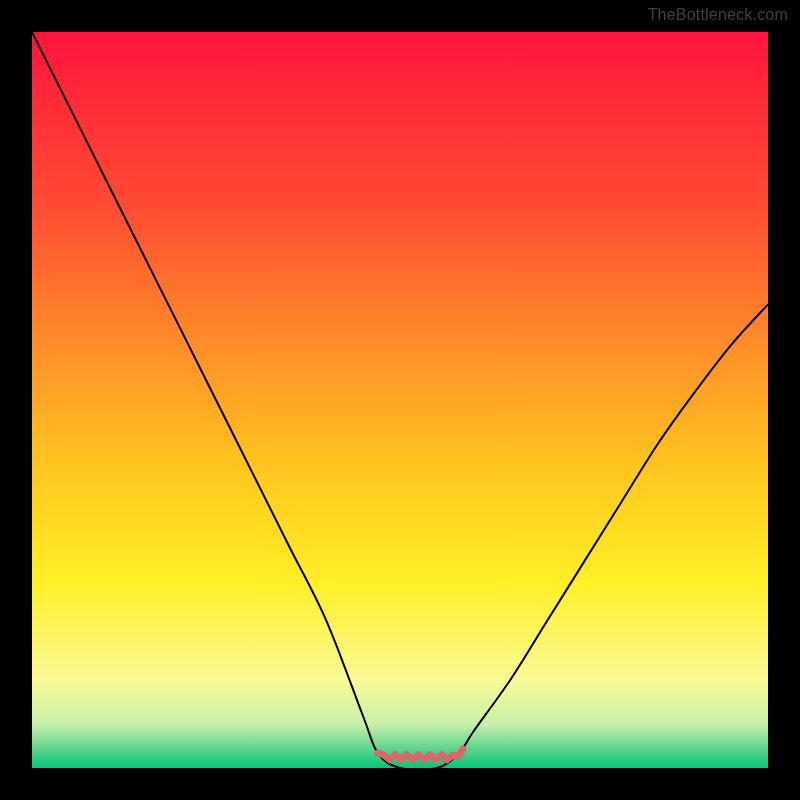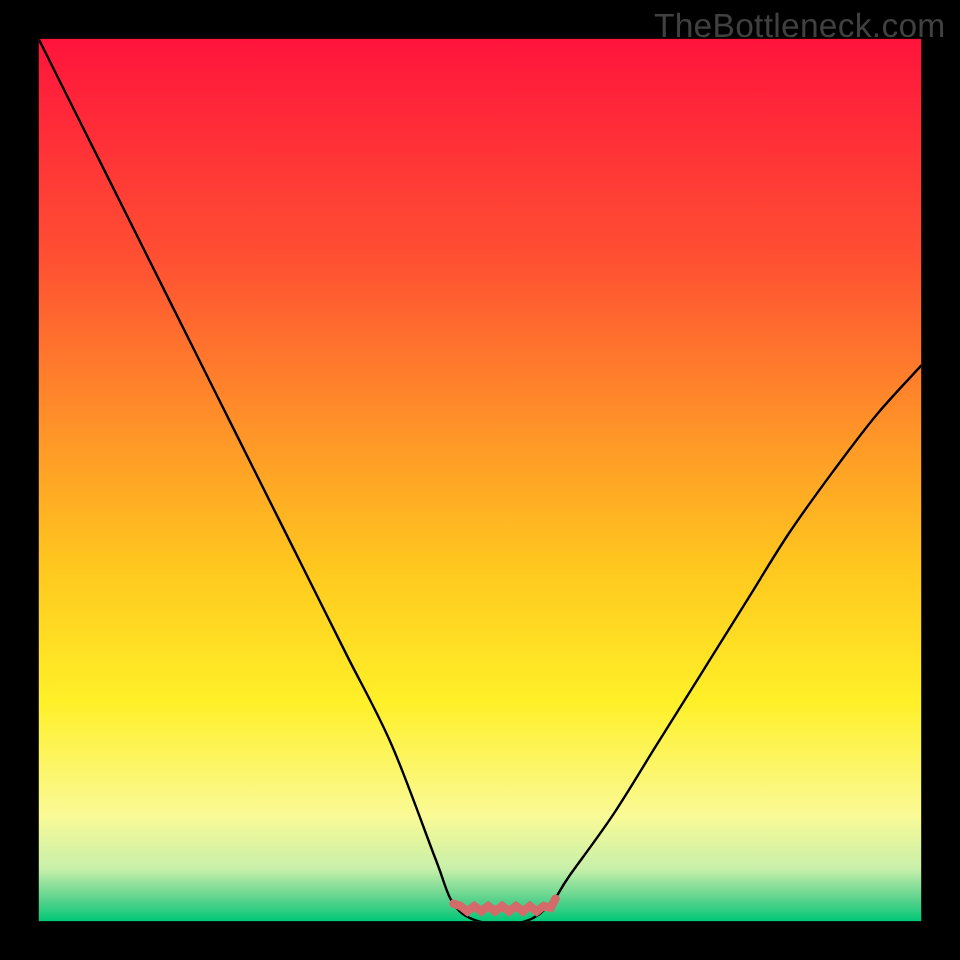--- a/index.html
+++ b/index.html
@@ -25,21 +25,21 @@
     width: 736px;
     height: 736px;
     overflow: hidden;
   }
   .watermark {
     position: absolute;
     top: 6px;
     right: 12px;
     color: #404040;
     font-family: Arial, Helvetica, sans-serif;
-    font-size: 28px;
+    font-size: 16px;
     font-weight: 400;
     letter-spacing: 0.2px;
     text-align: center;
   }
   svg {
     display: block;
     width: 100%;
     height: 100%;
   }
 </style>

